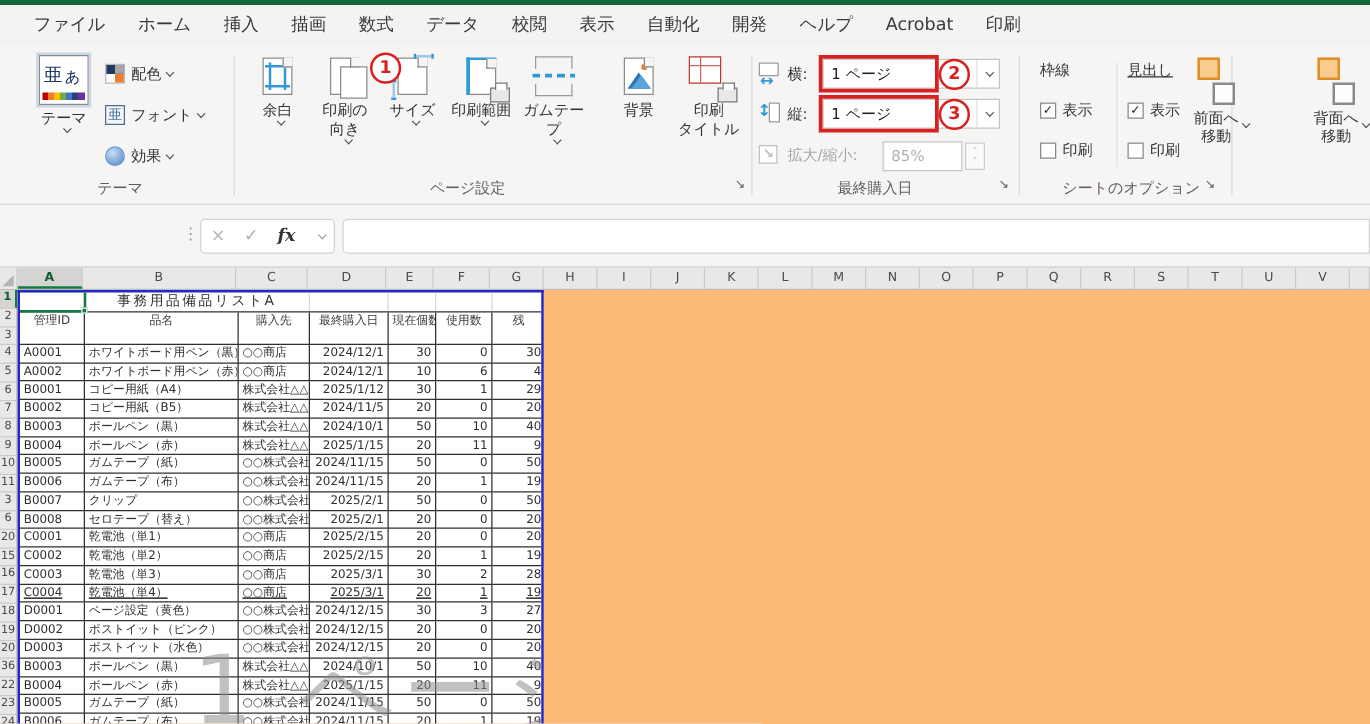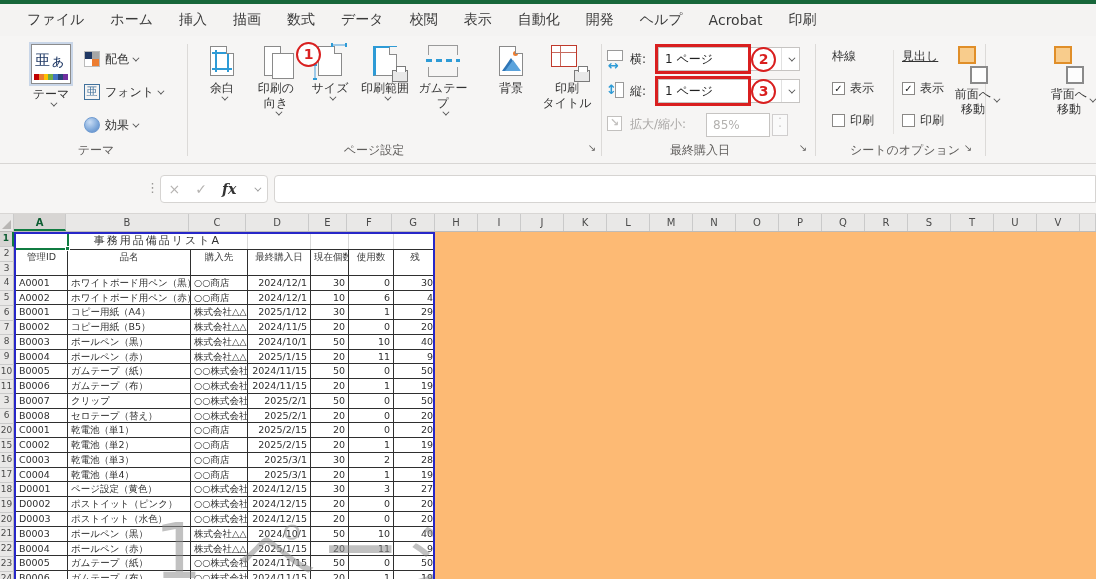--- a/index.html
+++ b/index.html
@@ -388,21 +388,21 @@
         <div class="rowhead" style="height: 14.77px; line-height: 13.77px;">11</div>
         <div class="rowhead" style="height: 14.77px; line-height: 13.77px;">3</div>
         <div class="rowhead" style="height: 14.77px; line-height: 13.77px;">6</div>
         <div class="rowhead" style="height: 14.77px; line-height: 13.77px;">20</div>
         <div class="rowhead" style="height: 14.77px; line-height: 13.77px;">15</div>
         <div class="rowhead" style="height: 14.77px; line-height: 13.77px;">16</div>
         <div class="rowhead" style="height: 14.77px; line-height: 13.77px;">17</div>
         <div class="rowhead" style="height: 14.77px; line-height: 13.77px;">18</div>
         <div class="rowhead" style="height: 14.77px; line-height: 13.77px;">19</div>
         <div class="rowhead" style="height: 14.77px; line-height: 13.77px;">20</div>
-        <div class="rowhead" style="height: 14.77px; line-height: 13.77px;">21</div>
+        <div class="rowhead" style="height: 14.77px; line-height: 13.77px;">36</div>
         <div class="rowhead" style="height: 14.77px; line-height: 13.77px;">22</div>
         <div class="rowhead" style="height: 14.77px; line-height: 13.77px;">23</div>
         <div class="rowhead" style="height: 14.77px; line-height: 13.77px;">24</div>
       </div>
     <div class="canvas">
       <div class="page" id="page">
           <div class="trow" style="height: 14.77px; line-height: 13.77px;">
             <div class="row1cell" style="width: 52px;"></div>
             <div class="row1cell titlecell" style="width: 180px;">事務用品備品リストA</div>
             <div class="row1cell" style="width: 63px;"></div>
@@ -529,21 +529,21 @@
           </div>
           <div class="trow" style="height: 14.77px; line-height: 13.77px;">
             <div class="tcell l" style="width: 52px;">C0003</div>
             <div class="tcell l" style="width: 123px;">乾電池（単3）</div>
             <div class="tcell l" style="width: 57px;">○○商店</div>
             <div class="tcell r" style="width: 63px;">2025/3/1</div>
             <div class="tcell r" style="width: 38px;">30</div>
             <div class="tcell r" style="width: 45px;">2</div>
             <div class="tcell r" style="width: 43px;">28</div>
           </div>
-          <div class="trow" style="height: 14.77px; line-height: 13.77px;">
+          <div class="trow" style="height: 14.77px; line-height: 13.77px; text-decoration: underline;">
             <div class="tcell l" style="width: 52px;">C0004</div>
             <div class="tcell l" style="width: 123px;">乾電池（単4）</div>
             <div class="tcell l" style="width: 57px;">○○商店</div>
             <div class="tcell r" style="width: 63px;">2025/3/1</div>
             <div class="tcell r" style="width: 38px;">20</div>
             <div class="tcell r" style="width: 45px;">1</div>
             <div class="tcell r" style="width: 43px;">19</div>
           </div>
           <div class="trow" style="height: 14.77px; line-height: 13.77px;">
             <div class="tcell l" style="width: 52px;">D0001</div>

